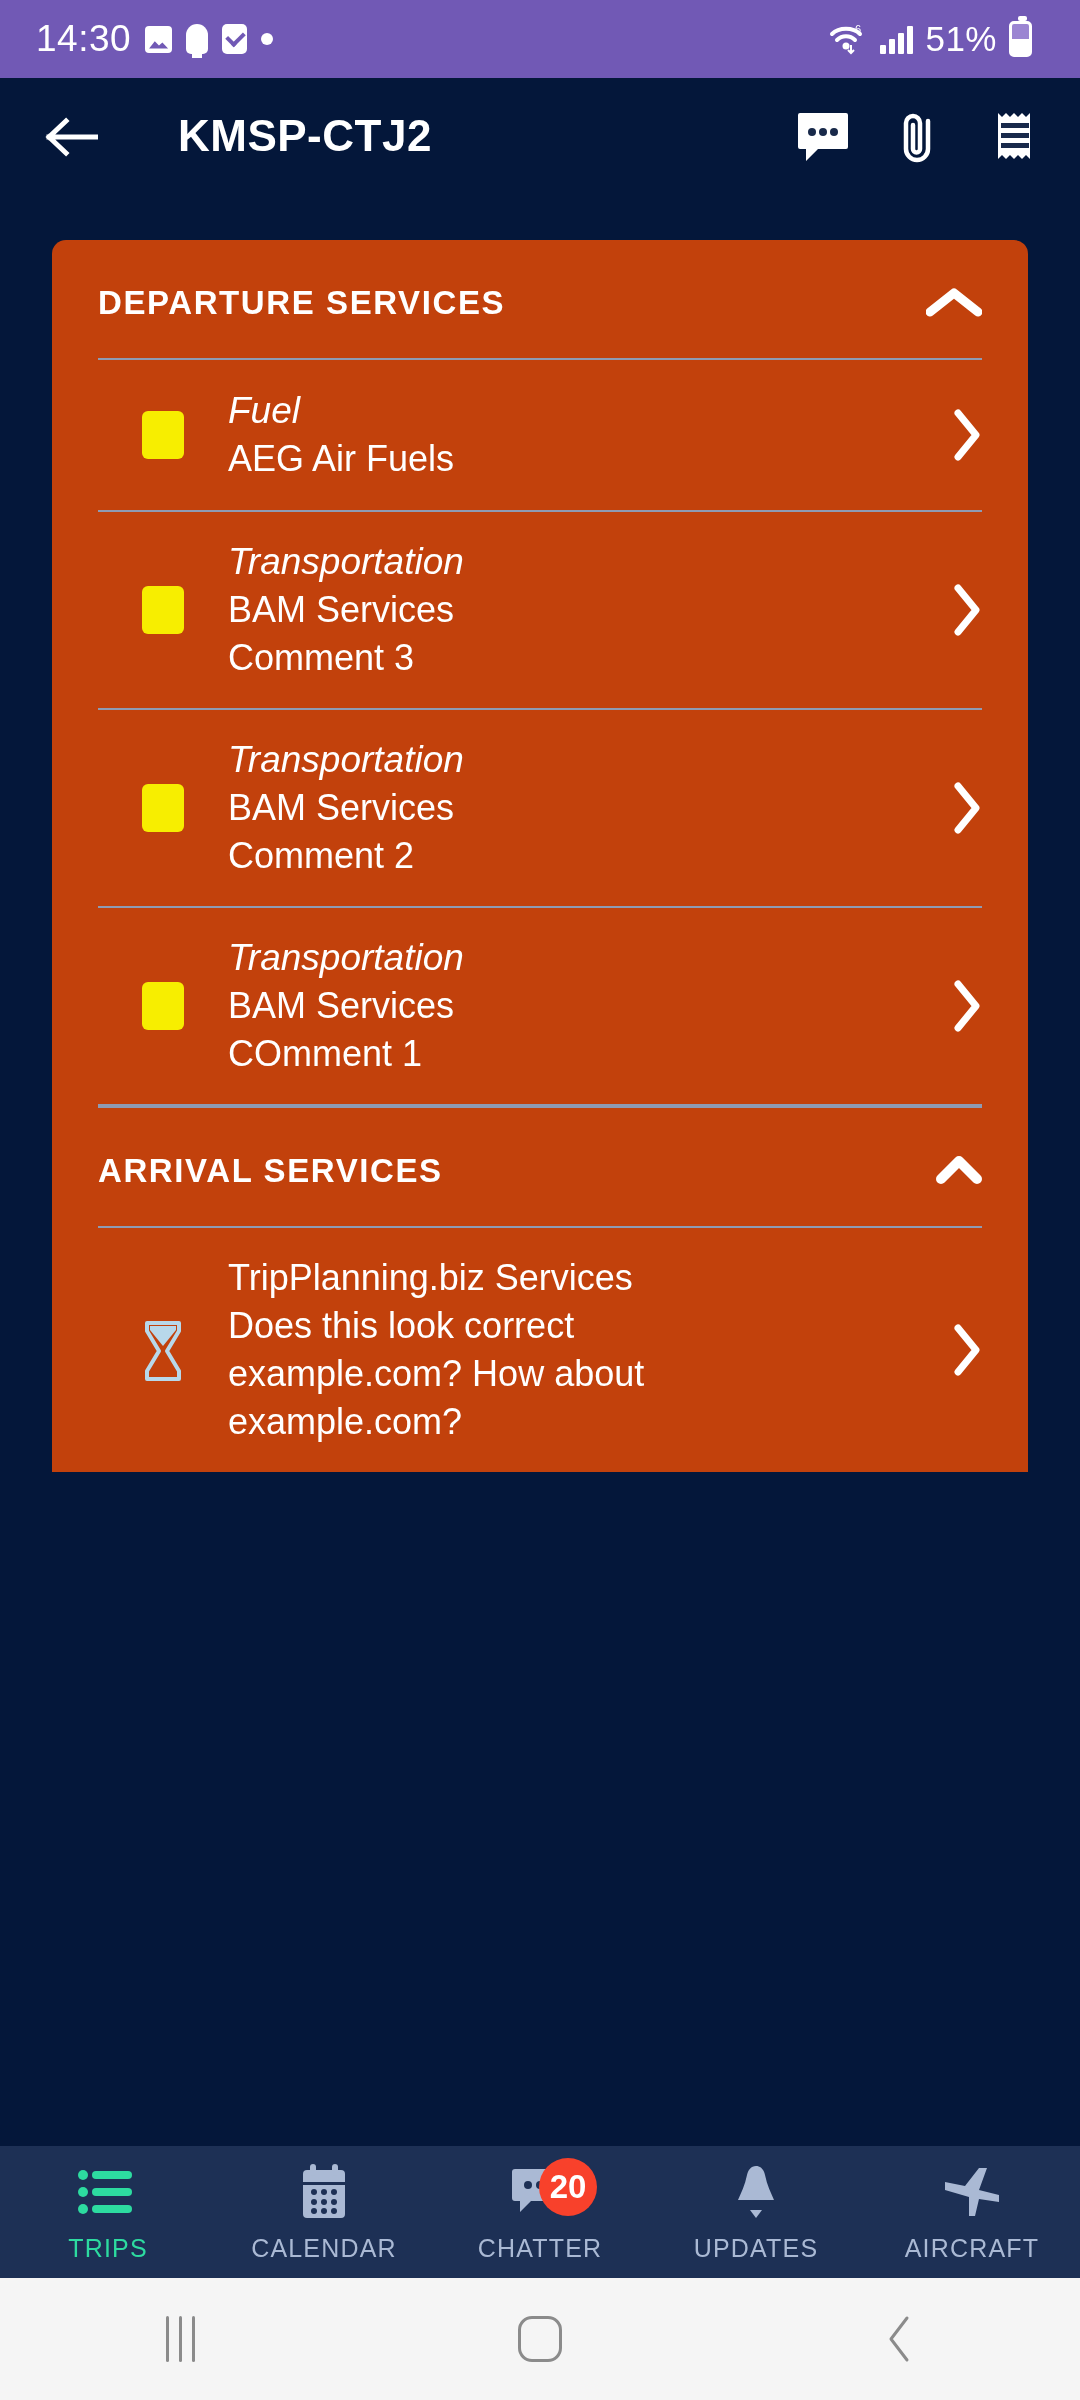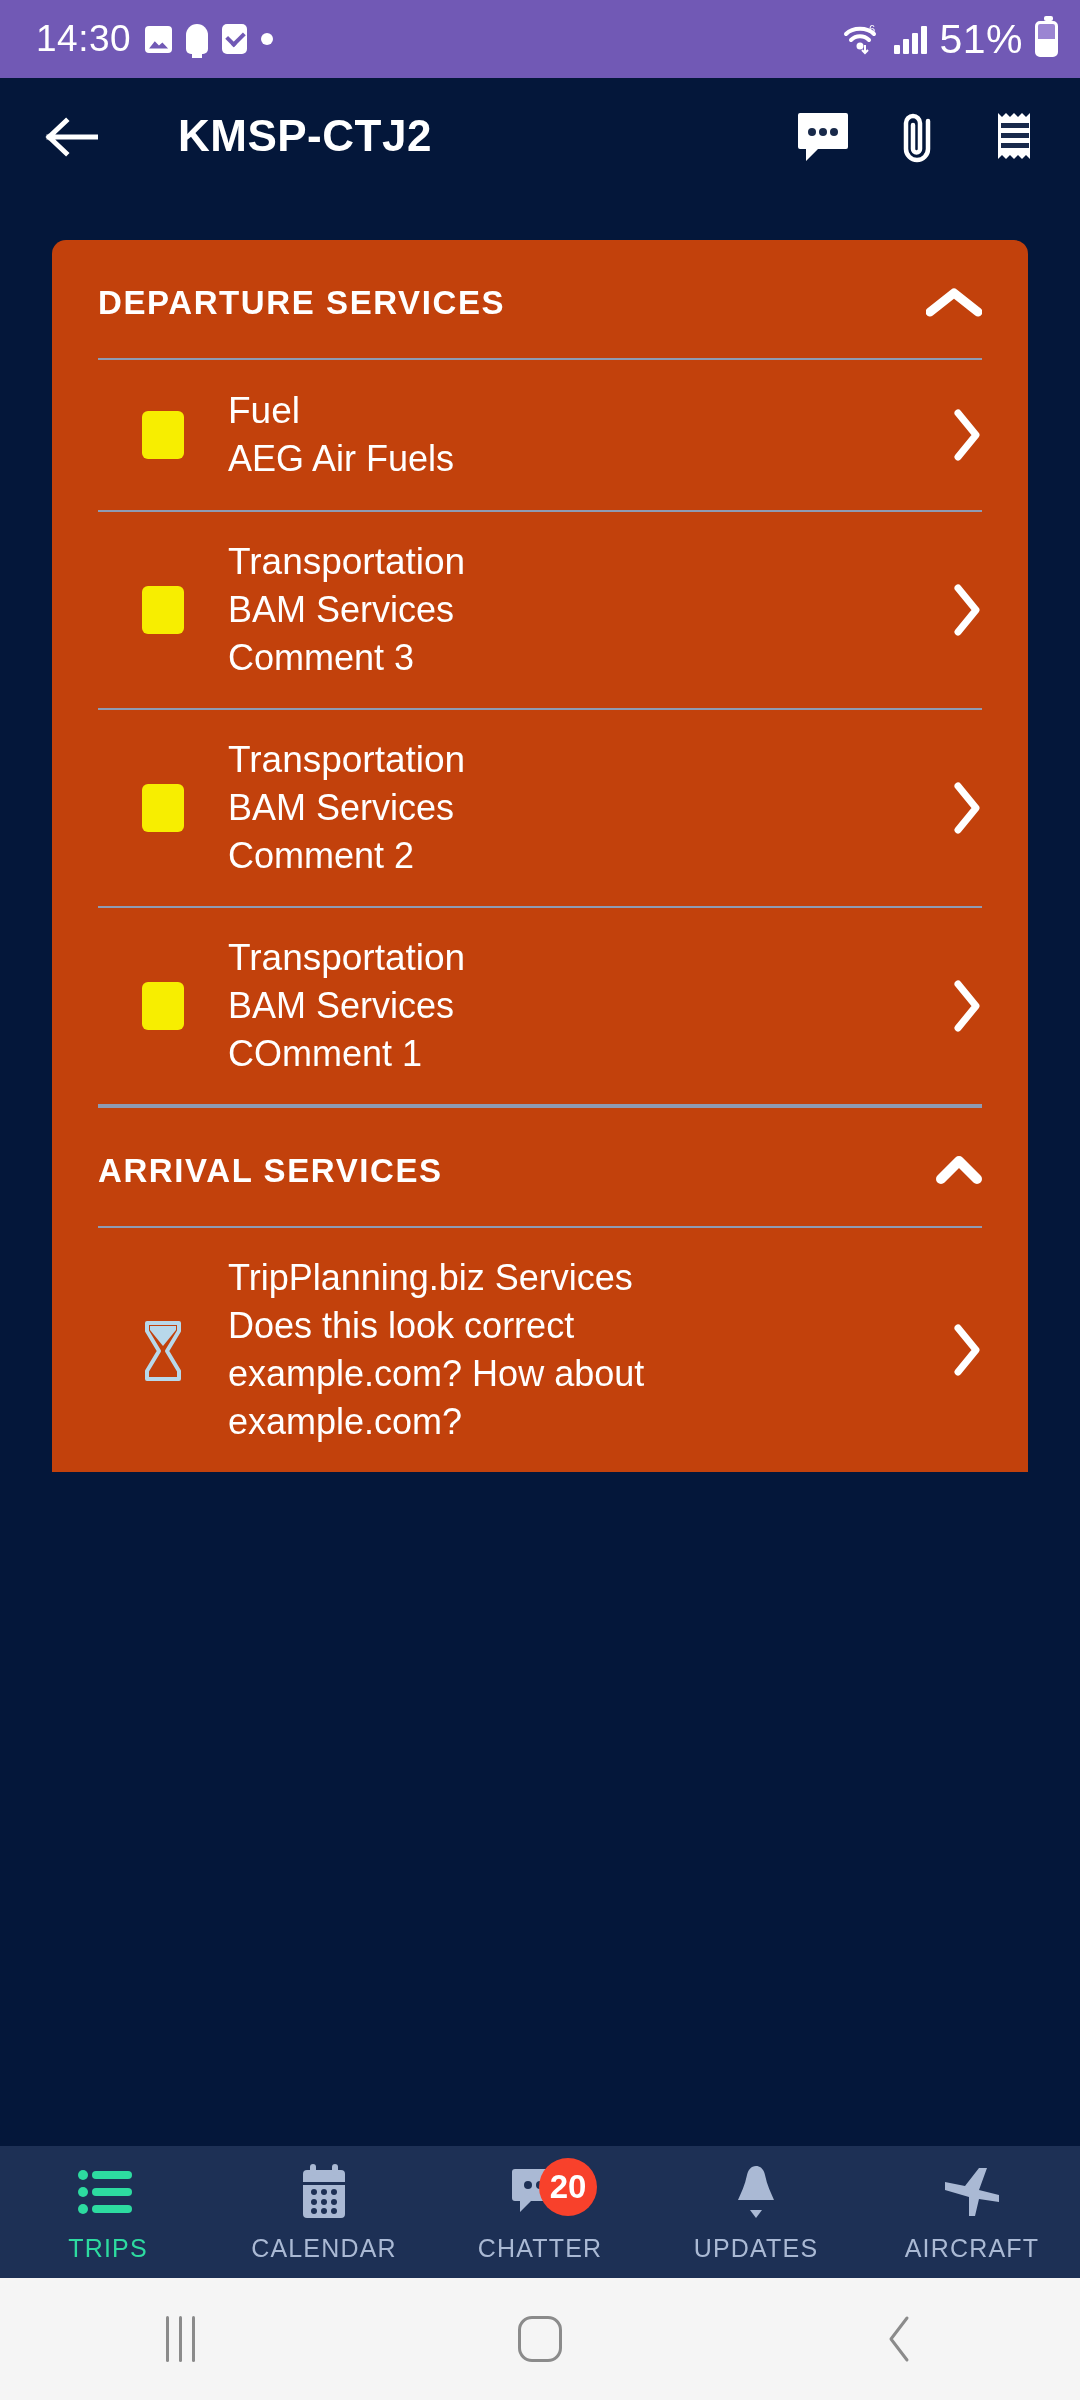--- a/index.html
+++ b/index.html
@@ -8,26 +8,26 @@
     background:#04173a;
     font-family:"Liberation Sans", sans-serif;
     overflow:hidden;
     position:relative;
   }
 
   
   .statusbar{
     height:78px; background:#7159b5; color:#ffffff;
     display:flex; align-items:center; justify-content:space-between;
-    padding:0 22px 0 36px;
+    padding:0 48px 0 36px;
   }
   .sb-left{ display:flex; align-items:center; gap:14px; }
   .sb-time{ font-size:37px; letter-spacing:.5px; }
   .sb-right{ display:flex; align-items:center; gap:12px; }
-  .sb-batt{ font-size:41px; letter-spacing:.5px; }
+  .sb-batt{ font-size:35px; letter-spacing:.5px; }
   .ico-img{
     width:27px;height:27px;background:#fff;border-radius:4px;position:relative;
   }
   .ico-img::after{
     content:"";position:absolute;left:4px;bottom:4px;width:19px;height:11px;
     background:#7159b5;
     clip-path:polygon(0% 100%,30% 35%,52% 72%,70% 45%,100% 100%);
   }
   .ico-bulb{
     width:22px;height:30px;background:#fff;
@@ -99,21 +99,21 @@
     padding:0 46px 0 46px;cursor:pointer;
   }
   .row-status{
     width:130px;flex:0 0 130px;display:flex;align-items:center;justify-content:center;
   }
   .sq-yellow{ width:42px;height:48px;background:#f7ee00;border-radius:6px; }
   .chk-green{ width:58px;height:50px;position:relative; }
   .hourglass{ width:48px;height:60px;position:relative; }
   .row-body{ flex:1 1 auto;padding:26px 0; }
   .row-line{ color:#ffffff;font-size:36px;line-height:48px; }
-  .row-line.title{ font-size:37px; }
+  .row-line.title{ font-size:37px;font-style:italic; }
   .chev-right{ width:44px;flex:0 0 44px;display:flex;justify-content:flex-end; }
 
   
   .bottomnav{
     position:absolute;left:0;bottom:122px;width:1080px;height:132px;
     background:#1d3055;display:flex;align-items:center;
   }
   .nav-item{
     flex:1 1 0;display:flex;flex-direction:column;align-items:center;justify-content:center;
     gap:12px;cursor:pointer;position:relative;height:100%;

